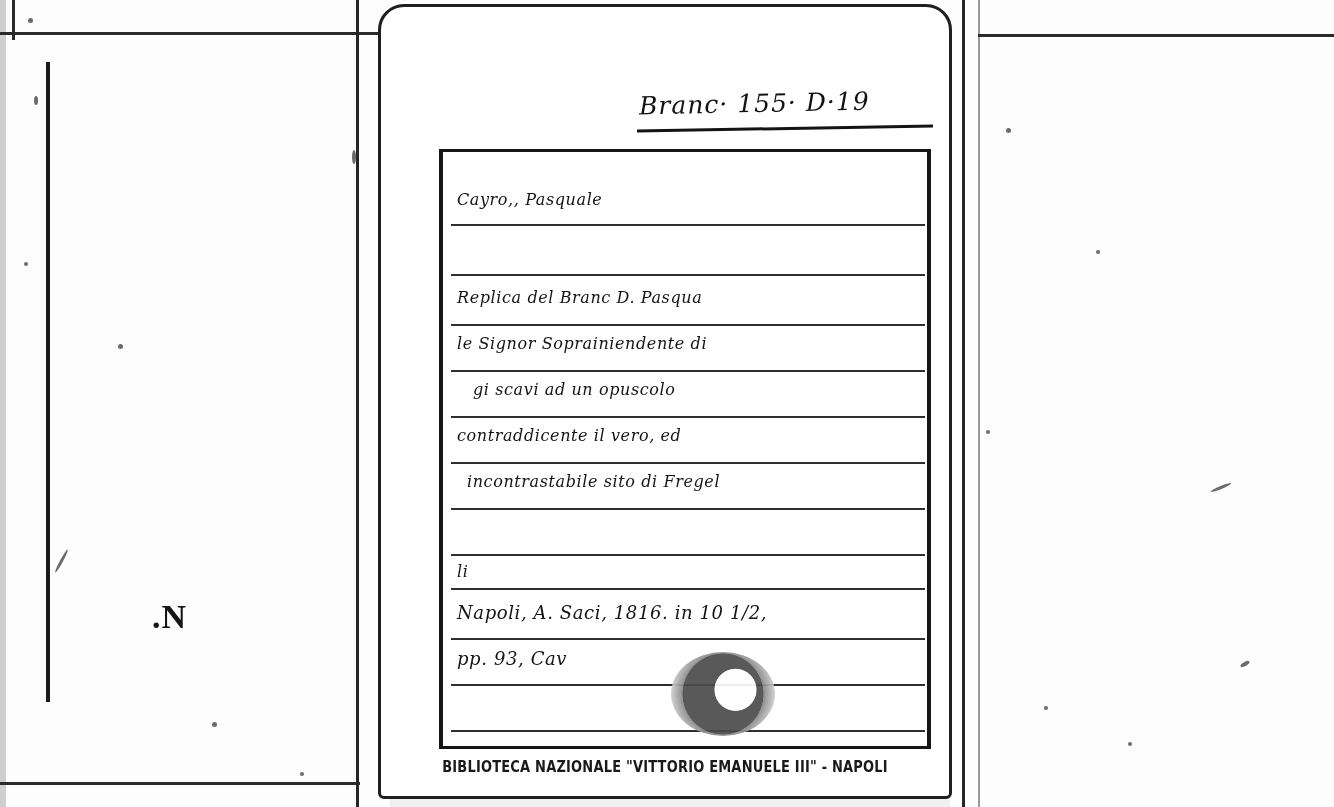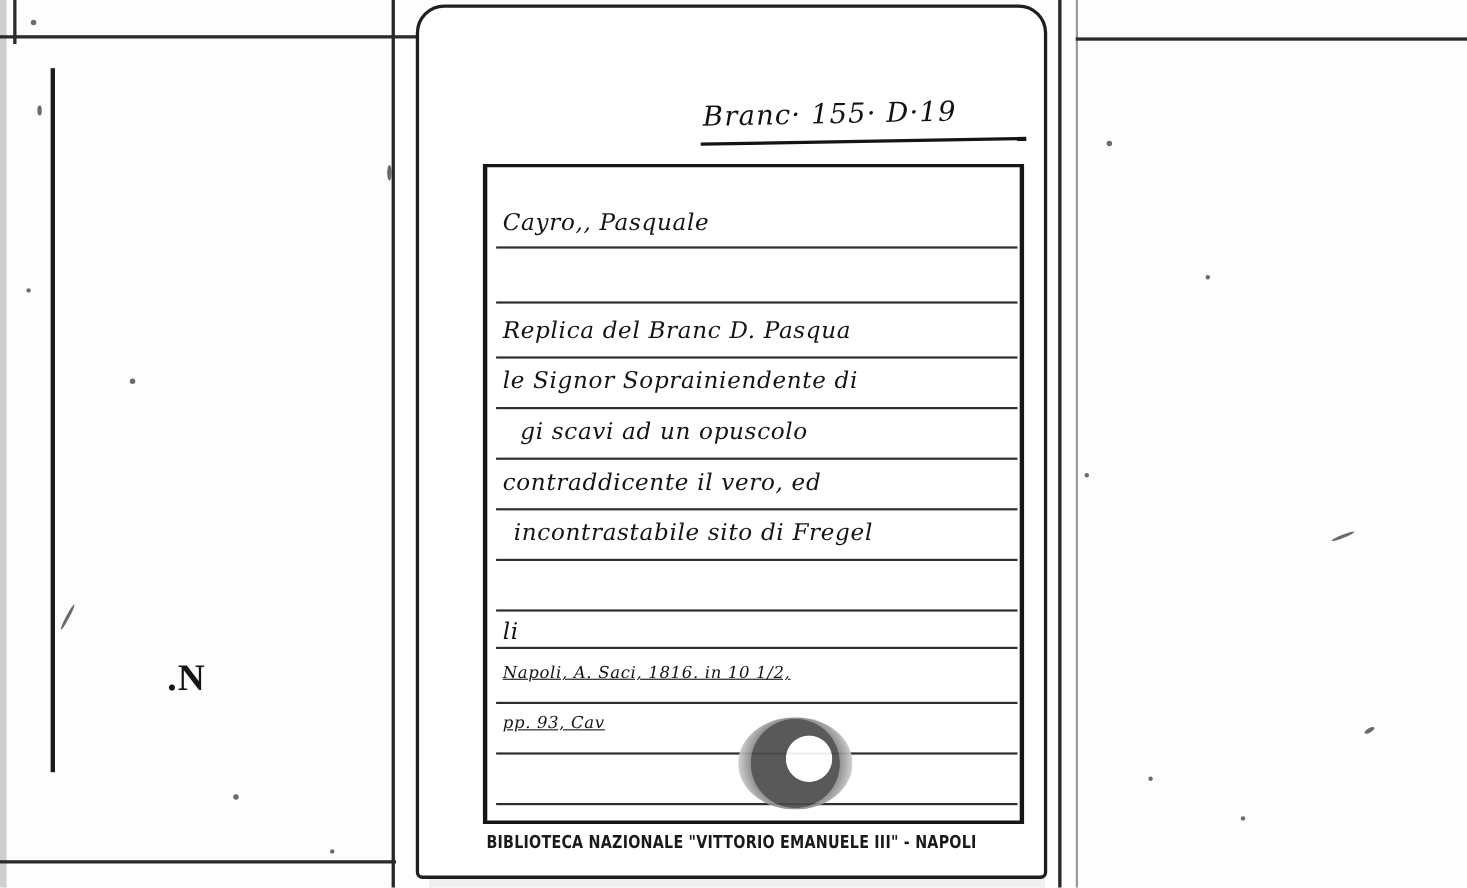--- a/index.html
+++ b/index.html
@@ -149,26 +149,26 @@
     left: 8px;
     width: 474px;
     height: 2px;
     background: #2e2e2e;
   }
 
   .hand {
     position: absolute;
     font-family: "DejaVu Serif", serif;
     font-style: italic;
-    font-size: 21px;
+    font-size: 16px;
     color: #141414;
     white-space: nowrap;
     letter-spacing: .6px;
   }
-  .hand.small { font-size: 15px; text-decoration: underline; }
+  .hand.small { font-size: 18px; }
 
   
   .stamp {
     position: absolute;
     left: 228px; top: 500px;
     width: 104px; height: 84px;
     border-radius: 50%;
     background:
       radial-gradient(circle at 62% 45%, #ffffff 0 26%, rgba(255,255,255,0) 27%),
       radial-gradient(circle at 50% 50%, #4b4b4b 0 60%, #8a8a8a 61%, #d8d8d8 80%, rgba(255,255,255,0) 82%);

